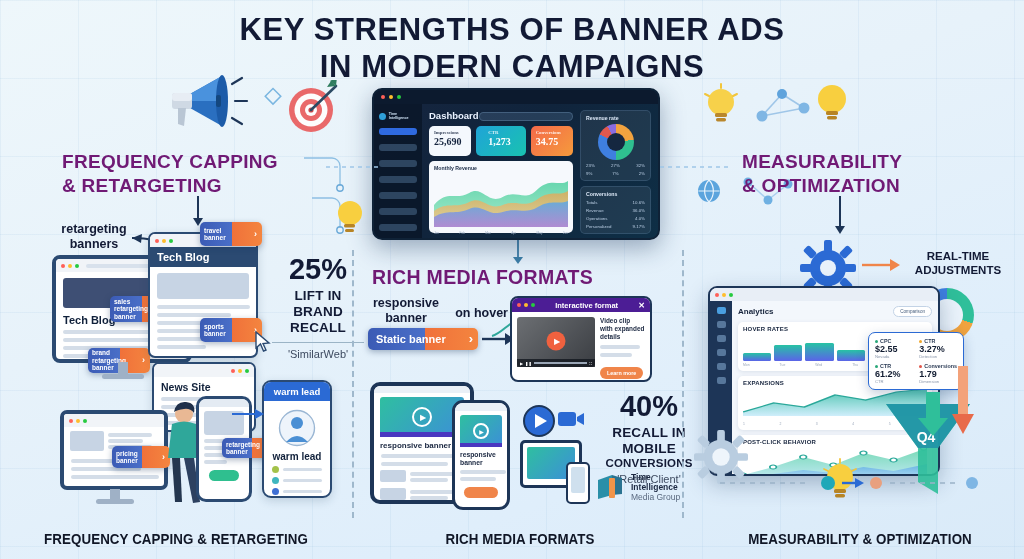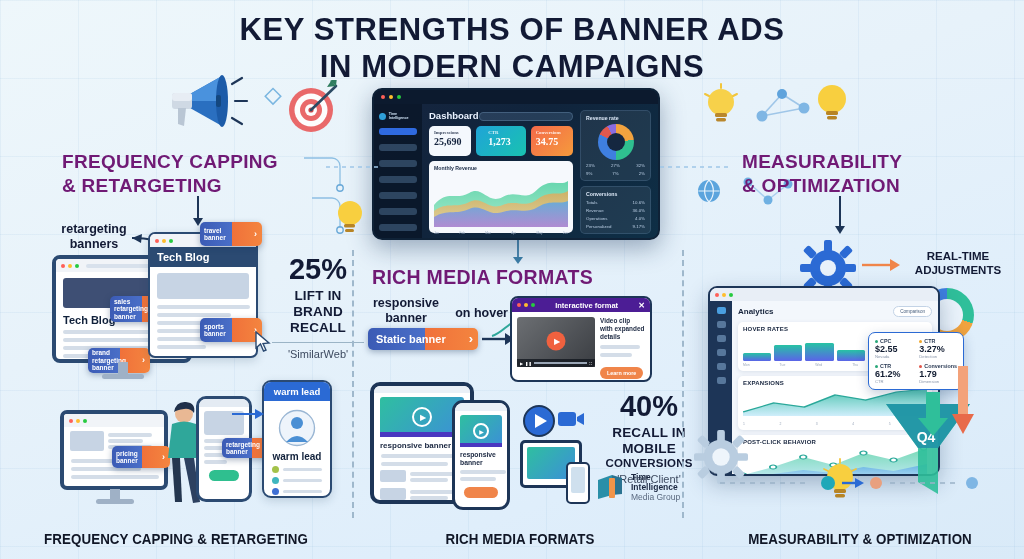--- a/index.html
+++ b/index.html
@@ -428,20 +428,32 @@
     <span class="arrow">›</span>
   </div>
   <div class="ad-banner" style="left:200px;top:318px;width:62px;height:24px;">
     <span>sports<br>banner</span>
     <span class="arrow">›</span>
   </div>
   <svg class="deco" style="left:252px;top:330px;" width="20" height="24" viewBox="0 0 20 24">
     <path d="M4 2 L4 18 L8.5 14 L11.5 21 L14 20 L11 13.5 L17 13 Z" fill="#fff" stroke="#2b4a72" stroke-width="1.4"></path>
   </svg>
 
+  <div class="panel" style="left:152px;top:362px;width:104px;height:70px;border:2px solid #2b4a72;">
+    <div class="tbar" style="justify-content:flex-end;">
+      <span class="dot d1"></span>
+      <span class="dot d2"></span>
+      <span class="dot d3"></span>
+    </div>
+    <div style="font-weight:800;font-size:10.5px;color:#10203a;margin:4px 7px 3px;">News Site</div>
+    <div class="line l"></div>
+      <div class="line m"></div>
+      <div class="line l"></div>
+      <div class="line s"></div>
+  </div>
 
   <div style="position:absolute;left:60px;top:410px;width:108px;height:80px;border:4px solid #2b4a72;border-radius:7px;background:#fff;overflow:hidden;">
     <div class="tbar">
       <span class="dot d1"></span>
       <span class="dot d2"></span>
       <span class="dot d3"></span>
     </div>
     <div style="display:flex;gap:4px;padding:4px 6px;">
       <div style="width:34px;height:20px;background:#c7d4e4;border-radius:2px;"></div>
       <div style="flex:1;">

